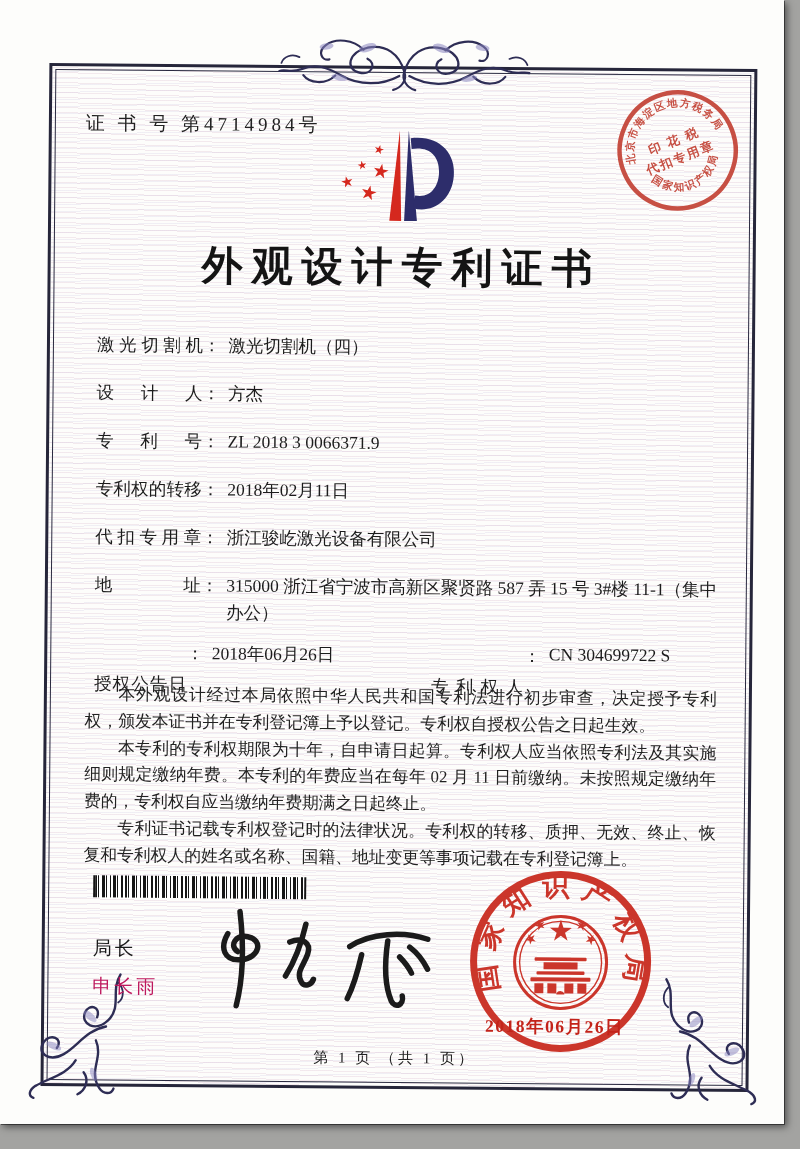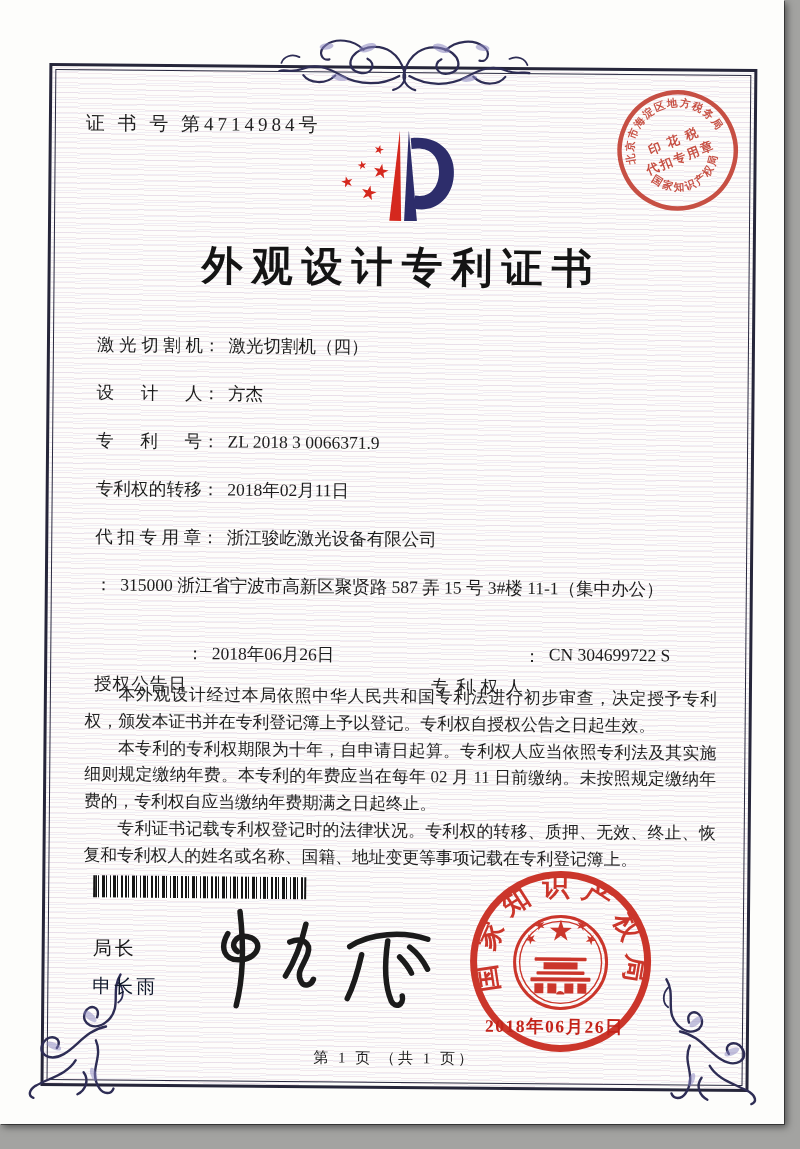--- a/index.html
+++ b/index.html
@@ -66,21 +66,21 @@
       #151515 7px 10px, #fff 10px 11px,
       #151515 11px 12px, #fff 12px 15px,
       #151515 15px 16px, #fff 16px 18px,
       #151515 18px 21px, #fff 21px 22px,
       #151515 22px 23px, #fff 23px 26px,
       #151515 26px 28px, #fff 28px 30px);
     border-left:2px solid #151515; border-right:2px solid #151515;
   }
 
   .director-title { position:absolute; left:96px; top:938px; font-size:19px; letter-spacing:3px; color:#1a1a1a; }
-  .director-name  { position:absolute; left:96px; top:976px; font-size:19px; letter-spacing:3px; color:#0f172a; }
+  .director-name  { position:absolute; left:96px; top:976px; font-size:19px; letter-spacing:3px; color:#be185d; }
   .signature { position:absolute; left:205px; top:903px; }
 
   .seal { position:absolute; left:468px; top:864px; opacity:.93; }
   .seal-date {
     position:absolute; left:489px; top:1013px; color:#c3231a;
     font-size:17.5px; font-weight:bold; letter-spacing:1.5px;
   }
 
   .tax-stamp { position:absolute; left:608px; top:82px; transform:rotate(-22deg); opacity:.88; }
 
@@ -204,20 +204,21 @@
         <span class="field-label">专利权的转移</span>
           <span class="field-colon">：</span>
         <span class="field-value">2018年02月11日</span>
       </div>
       <div class="field-row">
         <span class="field-label">代扣专用章</span>
           <span class="field-colon">：</span>
         <span class="field-value">浙江骏屹激光设备有限公司</span>
       </div>
       <div class="field-row">
+        <span class="field-label">地址</span>
           <span class="field-colon">：</span>
         <span class="field-value">315000 浙江省宁波市高新区聚贤路 587 弄 15 号 3#楼 11-1（集中办公）</span>
       </div>
     </div>
 
     <div class="grant-left">
       <span class="field-label">授权公告日</span>
         <span class="field-colon">：</span>
       <span class="field-value">2018年06月26日</span>
     </div>

